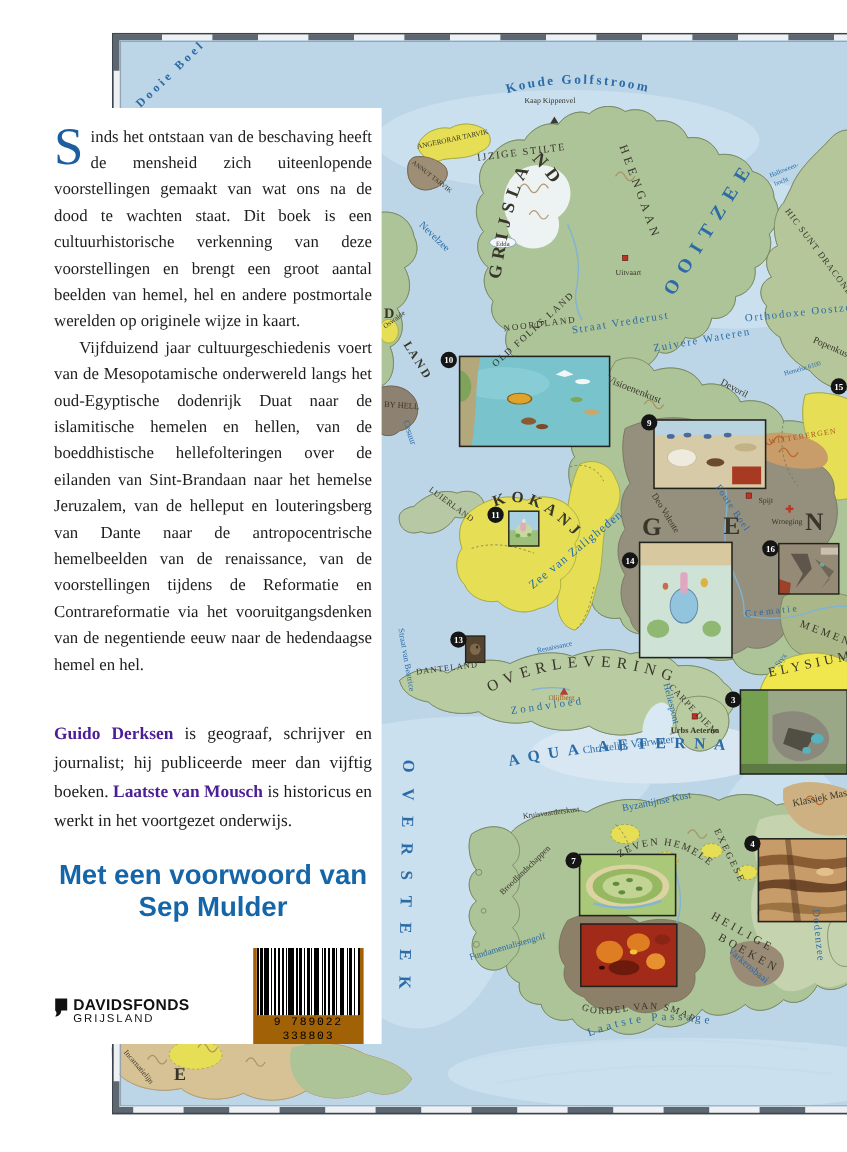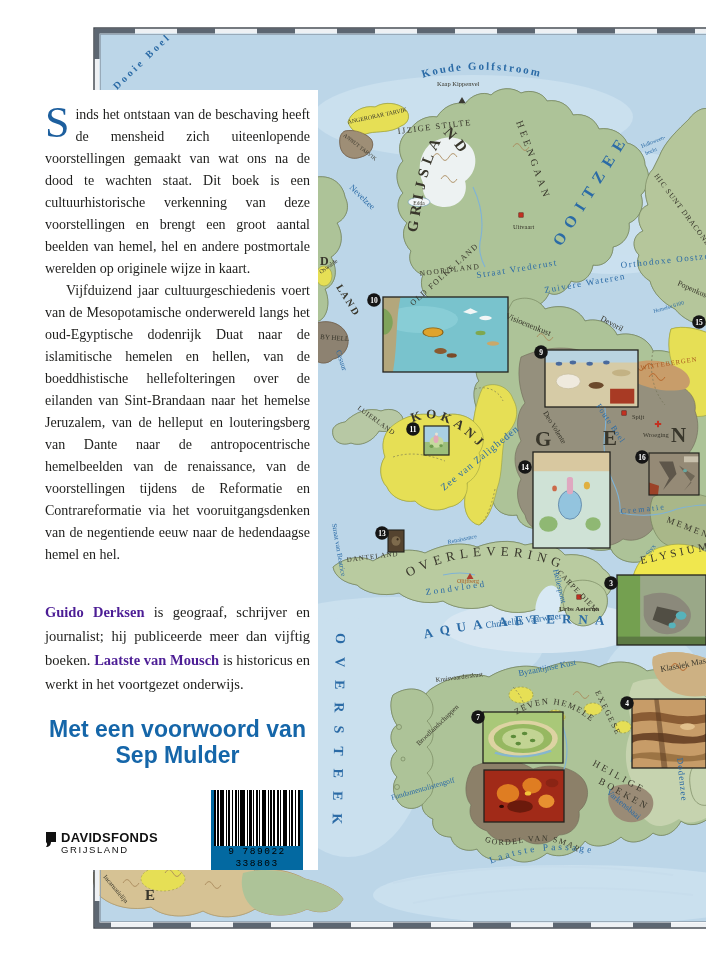--- a/index.html
+++ b/index.html
@@ -24,21 +24,21 @@
   .authors{margin:34px 8px 0 45px;font-size:14.5px;line-height:24px;text-align:justify;color:#1d1d1b;}
   .author-name{color:#4c1d95;font-weight:bold;}
   .foreword{margin:20px 8px 16px 45px;text-align:center;font-family:"Liberation Sans",sans-serif;
             font-weight:bold;color:#1566a9;font-size:23px;line-height:26px;}
   .publisher{position:absolute;left:45px;top:741px;display:flex;align-items:flex-start;gap:4px;}
   .pub-text{display:flex;flex-direction:column;}
   .pub-name{font-family:"Liberation Sans",sans-serif;font-weight:bold;font-size:13px;
             letter-spacing:.3px;color:#111;line-height:13px;}
   .pub-div{font-family:"Liberation Sans",sans-serif;font-size:9.5px;letter-spacing:1.6px;
            color:#111;line-height:11px;}
-  .barcode{position:absolute;left:211px;top:700px;width:92px;background:#0369a1;text-align:center;}
+  .barcode{position:absolute;left:211px;top:700px;width:92px;background:#a16207;text-align:center;}
   .bars{height:56px;margin:0 3px;background-color:#fff;background-image:
      repeating-linear-gradient(90deg,#000 0 1px,transparent 1px 3px),
      repeating-linear-gradient(90deg,#000 0 2px,transparent 2px 7px),
      repeating-linear-gradient(90deg,transparent 0 4px,#000 4px 5px,transparent 5px 11px);}
   .digits{font-family:"Liberation Mono",monospace;font-size:9.5px;letter-spacing:1.5px;
           color:#000;line-height:12px;}
 </style>
 </head>
 <body>
 

